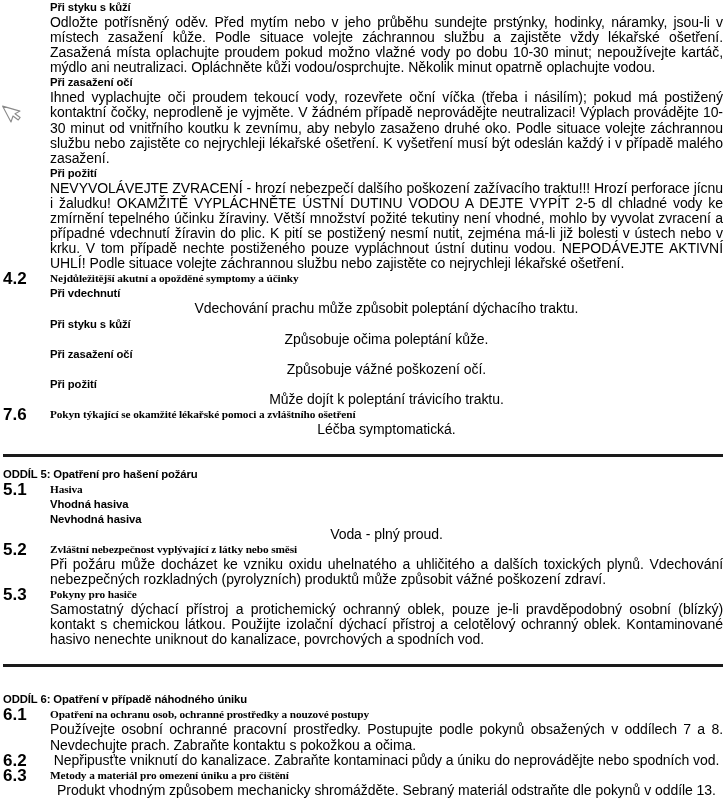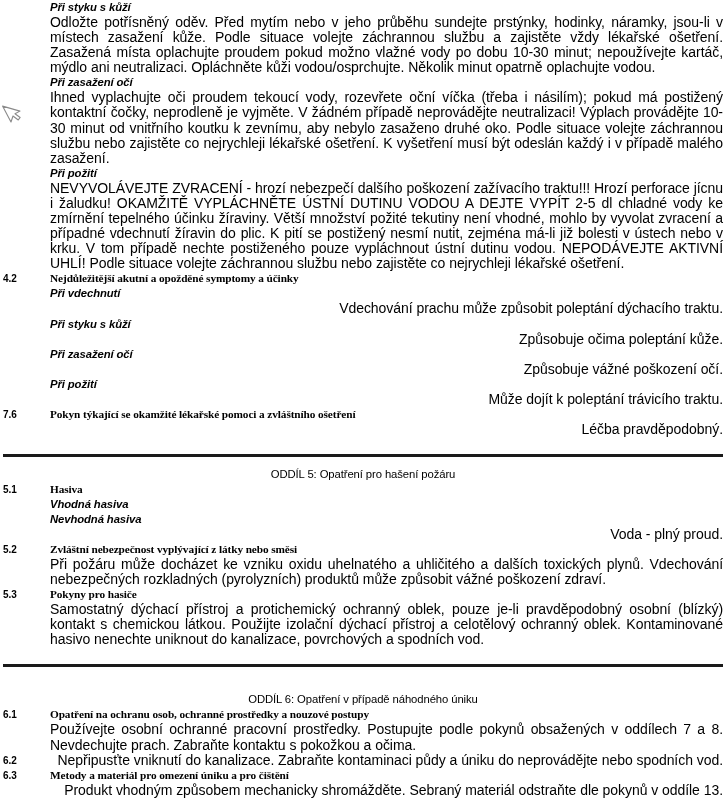--- a/index.html
+++ b/index.html
@@ -34,21 +34,21 @@
 
   .row {
     display: flex;
     align-items: flex-start;
     width: 720px;
   }
 
   .numcol {
     width: 47px;
     flex: 0 0 47px;
-    font-size: 10px;
+    font-size: 17px;
     line-height: 15px;
     font-weight: bold;
     letter-spacing: 0px;
   }
 
   .bodycol {
     flex: 1 1 auto;
     width: 673px;
   }
 
@@ -58,41 +58,39 @@
     font-weight: bold;
     letter-spacing: -0.1px;
     font-family: Liberation Serif, serif;
   }
 
   .sub-head {
     font-size: 11.3px;
     line-height: 15px;
     font-weight: bold;
     letter-spacing: -0.1px;
-    font-style: italic;
   }
 
   .para {
     font-size: 14px;
     line-height: 15.1px;
     text-align: justify;
     text-justify: inter-word;
     letter-spacing: -0.05px;
     word-spacing: 0px;
     hyphens: none;
   }
 
-  .para.nojust { text-align: right; }
+  .para.nojust { text-align: center; }
 
   .oddil {
     font-size: 11.3px;
     line-height: 15px;
-    font-weight: normal;
+    font-weight: bold;
     letter-spacing: -0.1px;
-    text-align: center;
   }
 
   .rule {
     height: 3px;
     background: #1a1a1a;
     width: 720px;
     margin: 0;
     padding: 0;
     font-size: 0;
     line-height: 0;
@@ -157,21 +155,21 @@
 
         <div class="sub-head">Při požití</div>
         <div class="para nojust">Může dojít k poleptání trávicího traktu.</div>
       </div>
     </div>
 
     <div class="row">
       <div class="numcol">7.6</div>
       <div class="bodycol">
         <div class="sec-title">Pokyn týkající se okamžité lékařské pomoci a zvláštního ošetření</div>
-        <div class="para nojust">Léčba pravděpodobný.</div>
+        <div class="para nojust">Léčba symptomatická.</div>
       </div>
     </div>
 
     <div style="height:17px"></div>
     <div class="rule"></div>
     <div style="height:10px"></div>
 
     <div class="oddil block">ODDÍL 5: Opatření pro hašení požáru</div>
 
     <div class="row">

